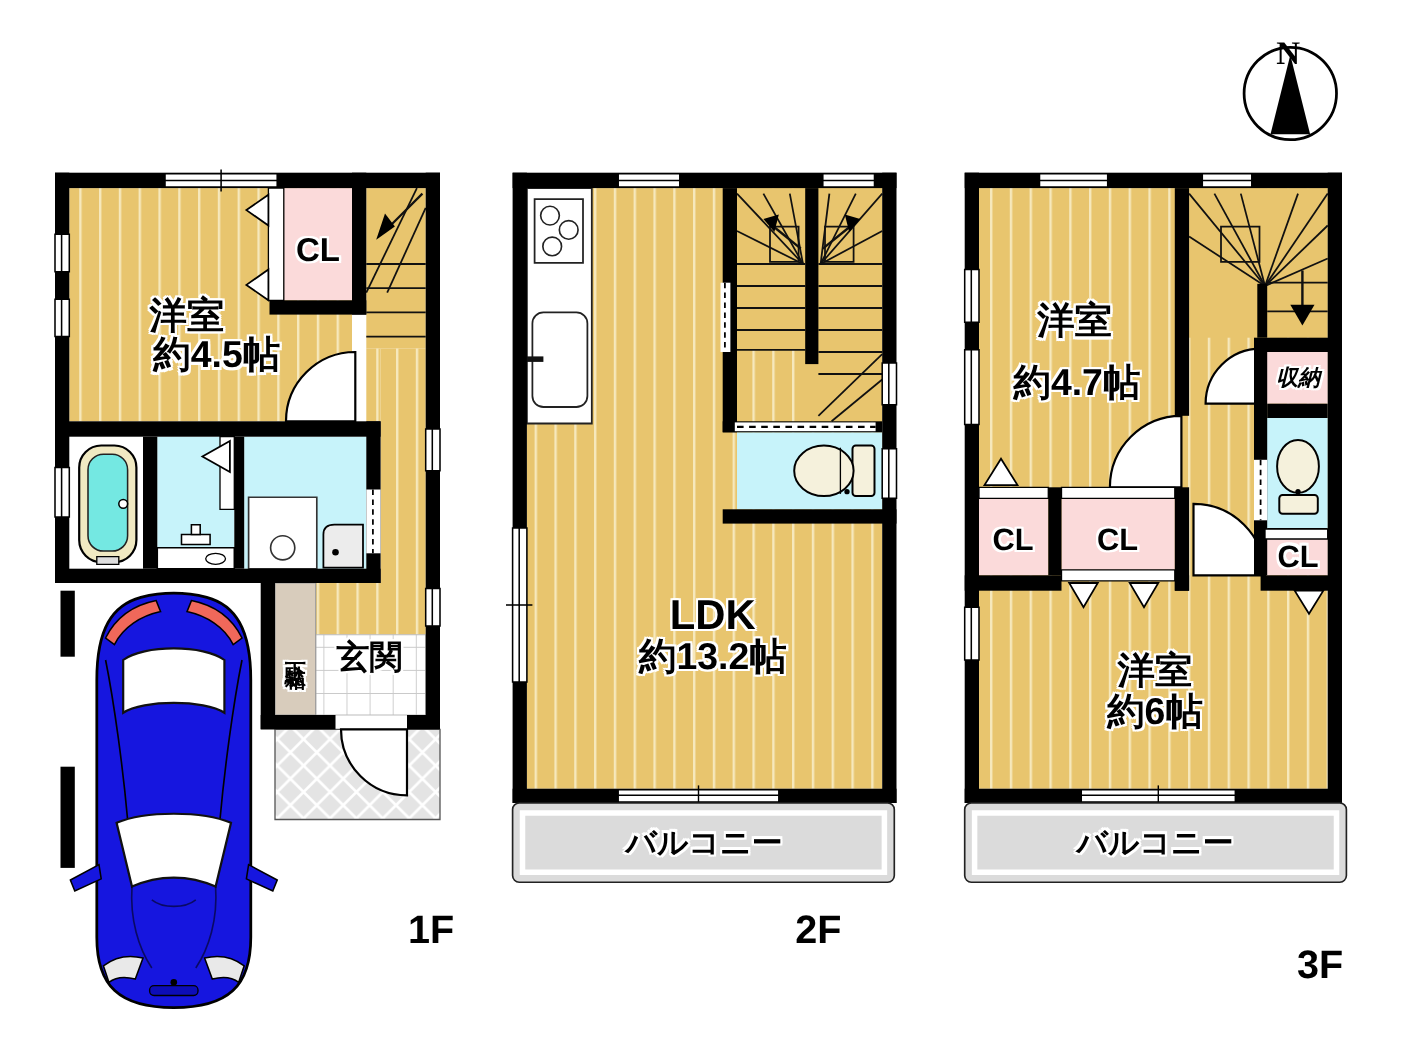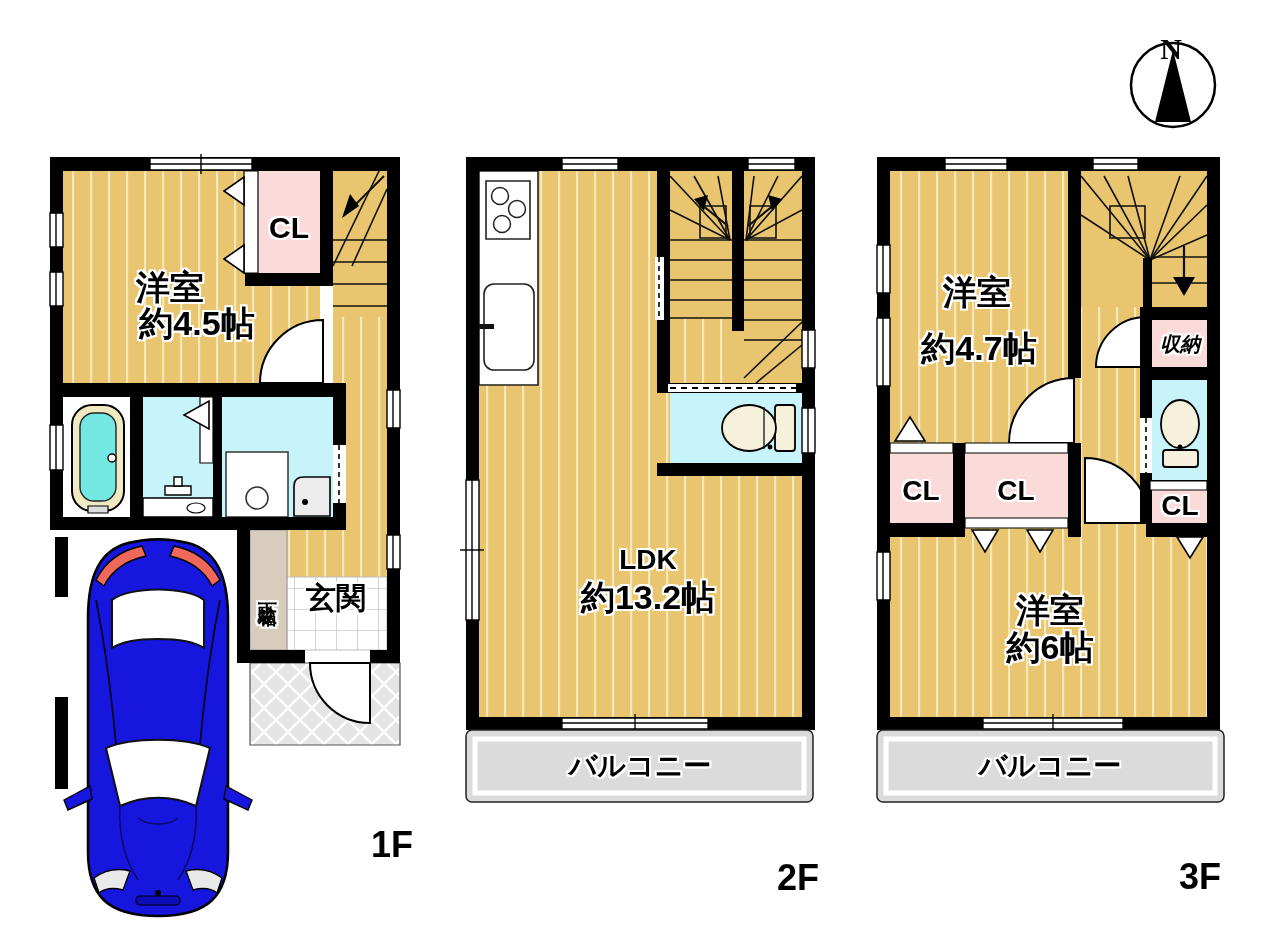--- a/index.html
+++ b/index.html
@@ -5,21 +5,21 @@
   html,body{margin:0;padding:0;background:#fff;}
   .stage{position:relative;width:1284px;height:950px;background:#fff;overflow:hidden;
          font-family:"Liberation Sans",sans-serif;}
   .stage svg{position:absolute;left:0;top:0;}
   .label{position:absolute;transform:translate(-50%,-50%);font-weight:bold;color:#000;
          white-space:nowrap;line-height:1;
          text-shadow:2px 0 0 #fff,-2px 0 0 #fff,0 2px 0 #fff,0 -2px 0 #fff,
                      2px 2px 0 #fff,-2px -2px 0 #fff,2px -2px 0 #fff,-2px 2px 0 #fff;
          font-family:"Liberation Sans",sans-serif;}
   .s34{font-size:34px;} .s30{font-size:30px;} .s28{font-size:28px;}
-  .s38{font-size:28px;text-align:center;} .s24{font-size:20px;font-style:italic;}
+  .s38{font-size:38px;text-align:center;} .s24{font-size:20px;font-style:italic;}
   .floorlbl{font-size:36px;font-weight:600;text-shadow:none;}
   .vert{writing-mode:vertical-rl;text-orientation:upright;letter-spacing:3px;font-size:19px;}
   .north{font-family:"Liberation Serif",serif;font-size:30px;font-weight:bold;text-shadow:none;}
   line,path,rect,ellipse,circle,polygon,polyline{vector-effect:non-scaling-stroke;}
 </style>
 </head>
 <body>
 
 <div class="stage">
 
@@ -367,21 +367,21 @@
 <div class="label s34" style="left:170px;top:287px;">洋室</div>
 <div class="label s34" style="left:172px;top:323px;margin-left:25px;">約4.5帖</div>
 <div class="label s30" style="left:289px;top:228px;">CL</div>
 <div class="label vert" style="left:268px;top:592px;">下駄箱</div>
 <div class="label s30" style="left:336px;top:598px;">玄関</div>
 <div class="label floorlbl" style="left:392px;top:845px;">1F</div>
 
 <div class="label s38" style="left:648px;top:560px;">LDK</div>
 <div class="label s34" style="left:648px;top:597px;">約13.2帖</div>
 <div class="label s28" style="left:640px;top:766px;">バルコニー</div>
-<div class="label floorlbl" style="left:798px;top:845px;margin-top:33px;">2F</div>
+<div class="label floorlbl" style="left:744px;top:845px;">2F</div>
 
 <div class="label s34" style="left:977px;top:292px;">洋室</div>
 <div class="label s34" style="left:979px;top:329px;margin-top:19px;">約4.7帖</div>
 <div class="label s24" style="left:1180px;top:344px;">収納</div>
 <div class="label s28" style="left:921px;top:491px;">CL</div>
 <div class="label s28" style="left:1016px;top:491px;">CL</div>
 <div class="label s28" style="left:1180px;top:506px;">CL</div>
 <div class="label s34" style="left:1050px;top:610px;">洋室</div>
 <div class="label s34" style="left:1050px;top:647px;text-align:right;">約6帖</div>
 <div class="label s28" style="left:1050px;top:766px;">バルコニー</div>

